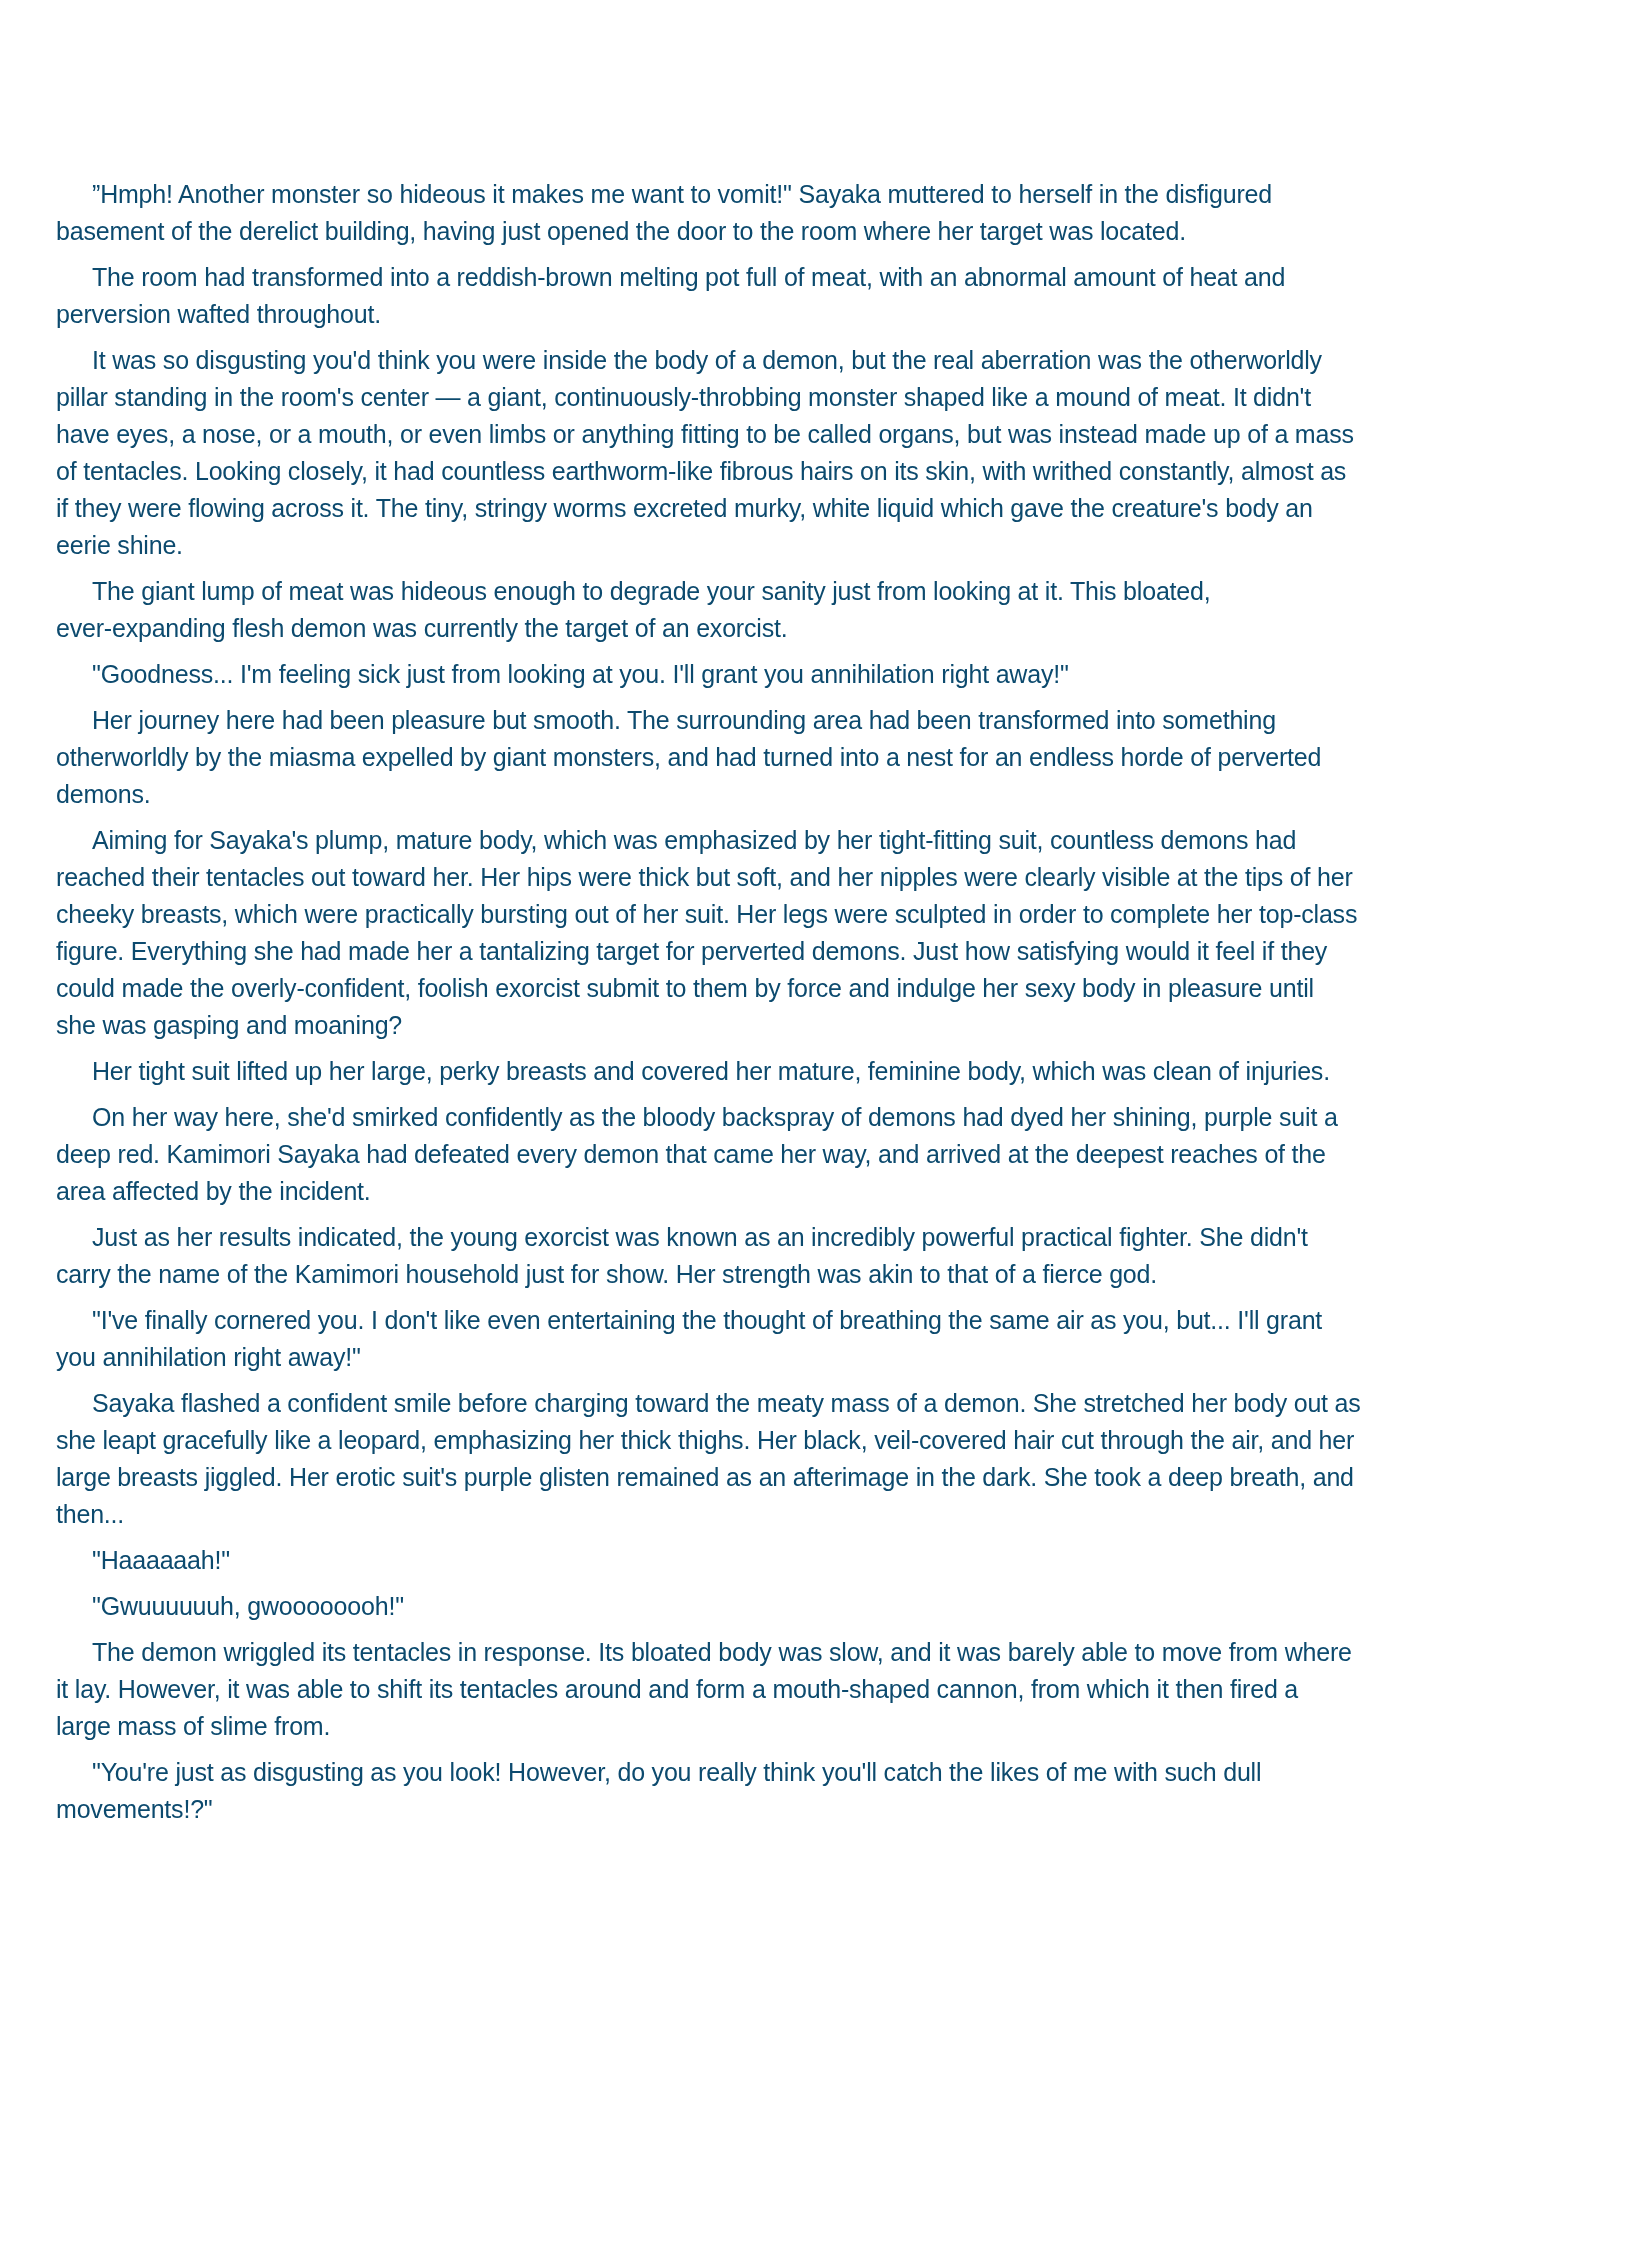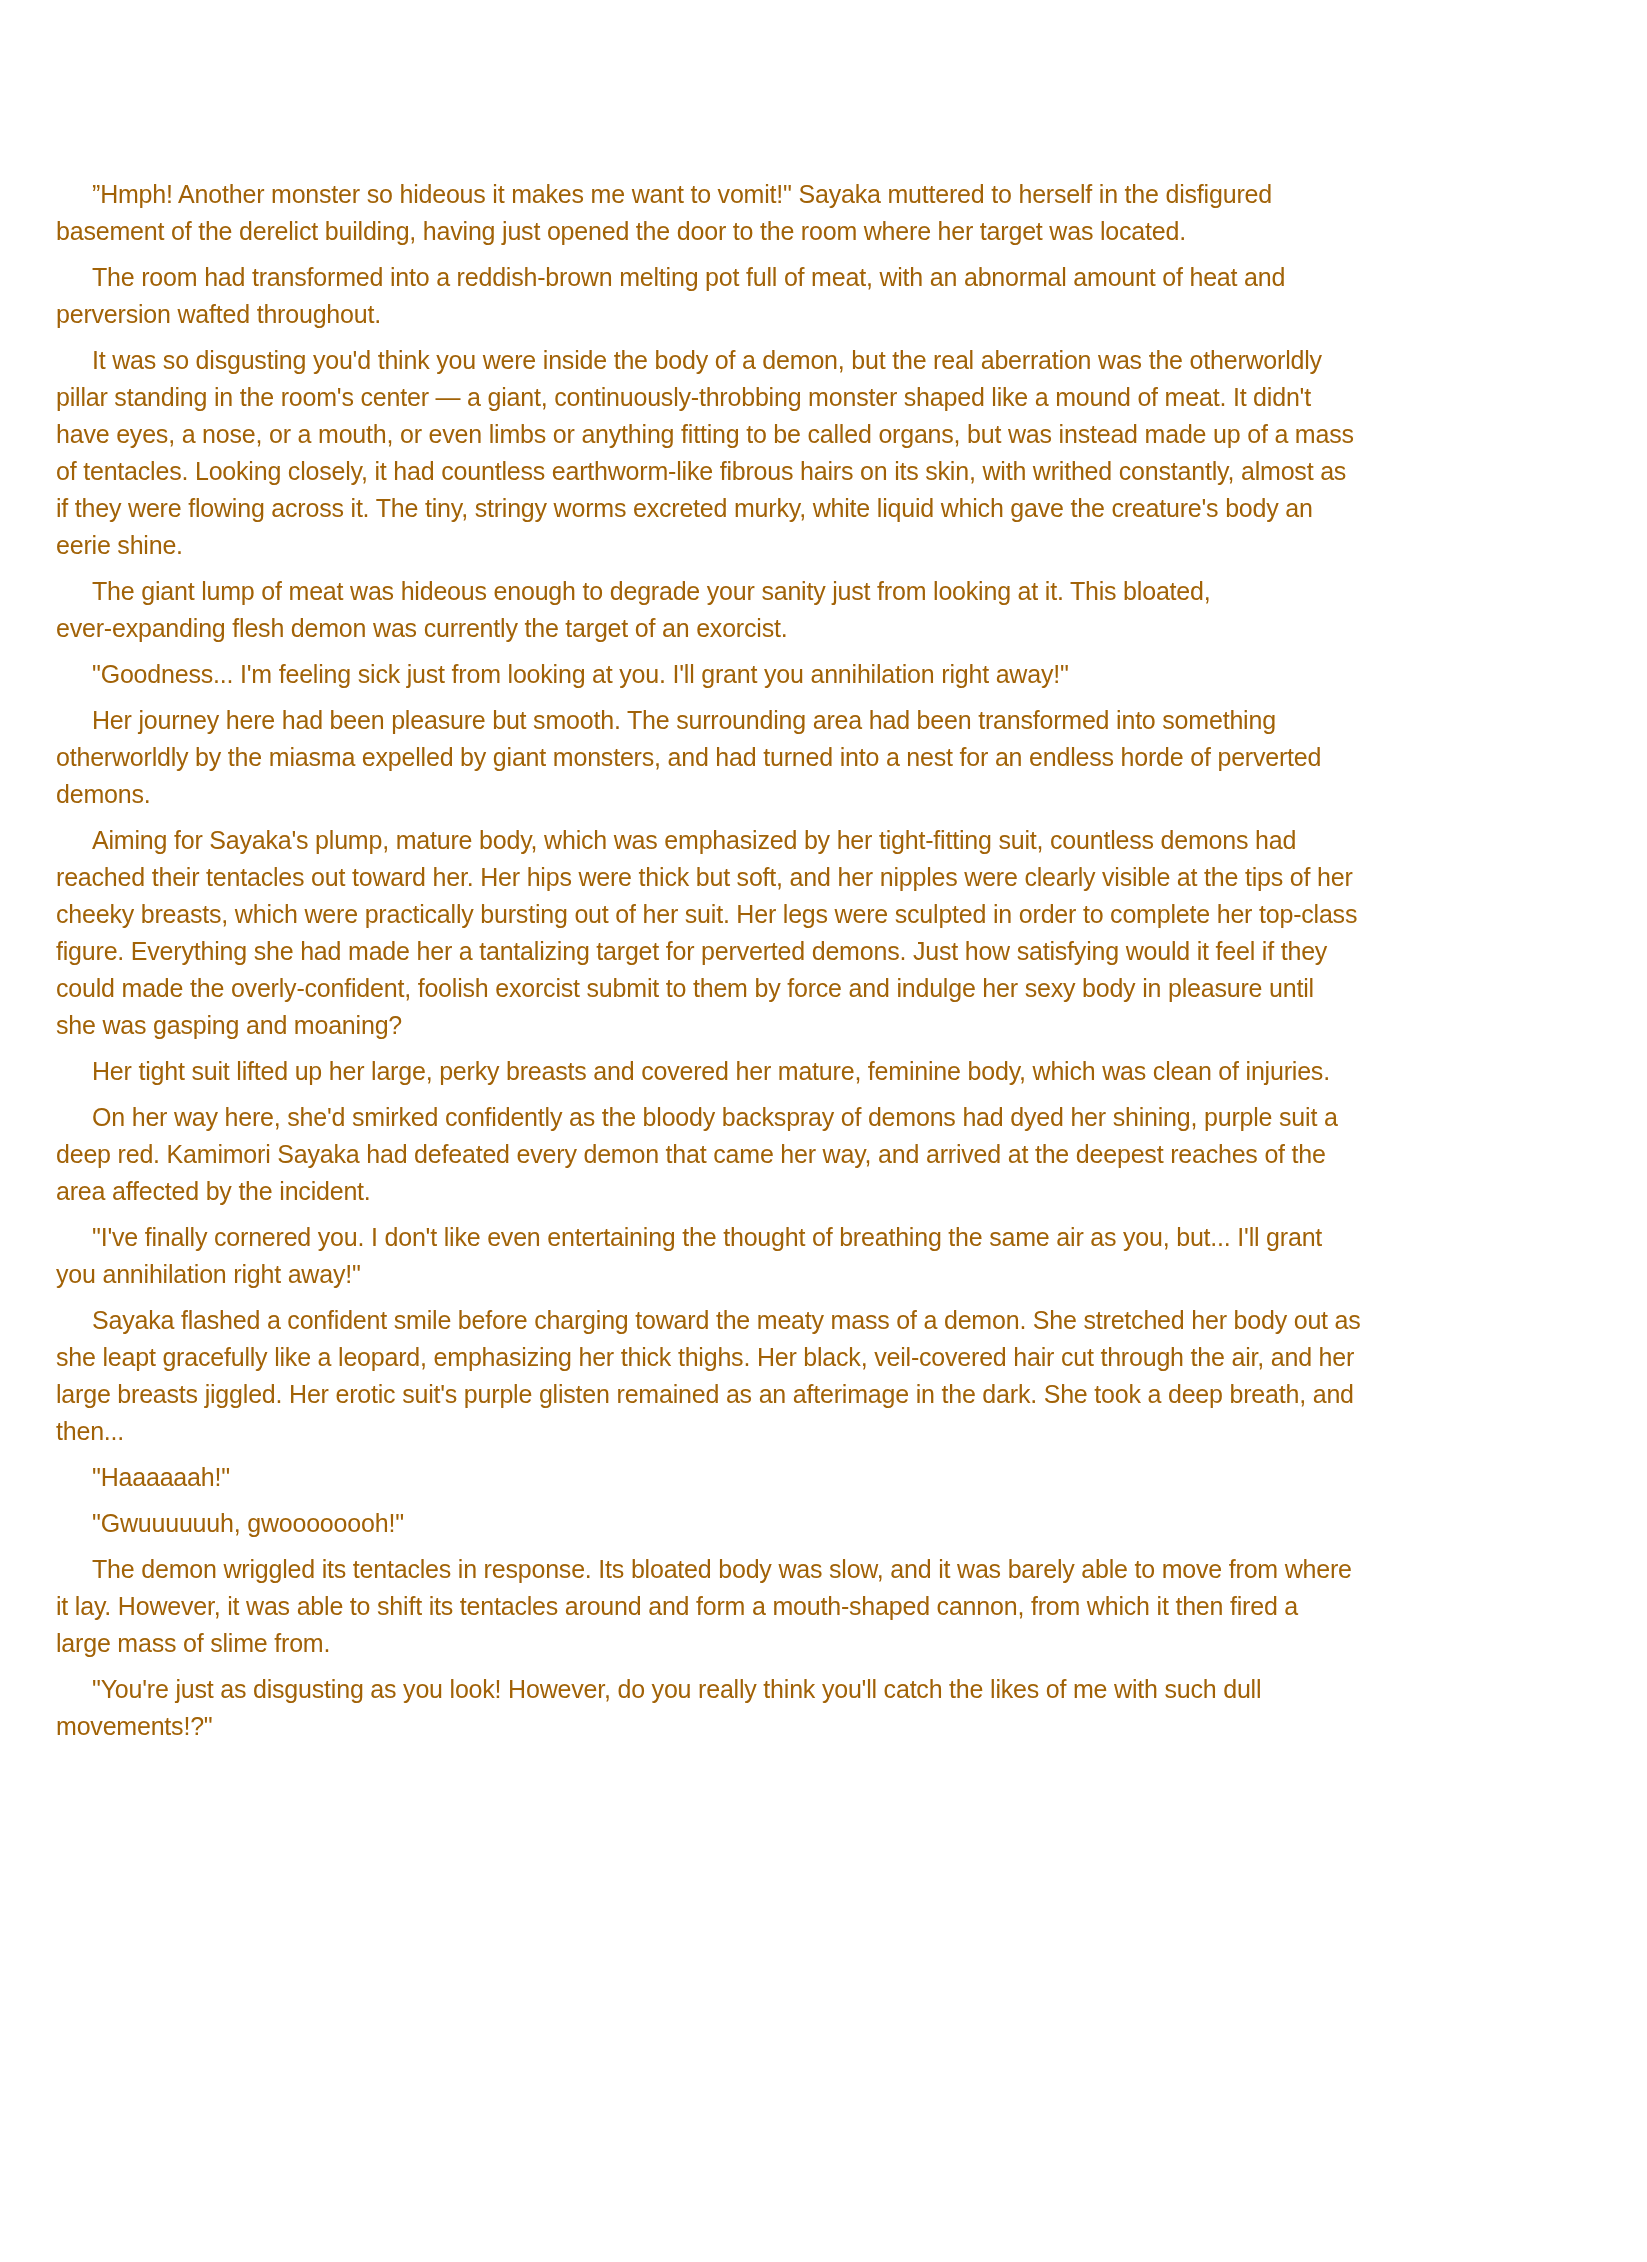--- a/index.html
+++ b/index.html
@@ -11,21 +11,21 @@
     width: 1647px;
     height: 2263px;
     position: relative;
     font-family: "Liberation Sans", sans-serif;
   }
   .page-text {
     position: absolute;
     left: 56px;
     top: 176px;
     width: 1571px;
-    color: #a16207;
+    color: #0c4a6e;
     font-size: 25px;
     line-height: 37px;
     letter-spacing: -0.2px;
   }
   .page-text p {
     margin: 0 0 9px 0;
     text-indent: 36px;
     white-space: pre-line;
   }
 </style>
@@ -52,20 +52,22 @@
   <p>Aiming for Sayaka's plump, mature body, which was emphasized by her tight-fitting suit, countless demons had
 reached their tentacles out toward her. Her hips were thick but soft, and her nipples were clearly visible at the tips of her
 cheeky breasts, which were practically bursting out of her suit. Her legs were sculpted in order to complete her top-class
 figure. Everything she had made her a tantalizing target for perverted demons. Just how satisfying would it feel if they
 could made the overly-confident, foolish exorcist submit to them by force and indulge her sexy body in pleasure until
 she was gasping and moaning?</p>
   <p>Her tight suit lifted up her large, perky breasts and covered her mature, feminine body, which was clean of injuries.</p>
   <p>On her way here, she'd smirked confidently as the bloody backspray of demons had dyed her shining, purple suit a
 deep red. Kamimori Sayaka had defeated every demon that came her way, and arrived at the deepest reaches of the
 area affected by the incident.</p>
+  <p>Just as her results indicated, the young exorcist was known as an incredibly powerful practical fighter. She didn't
+carry the name of the Kamimori household just for show. Her strength was akin to that of a fierce god.</p>
   <p>"I've finally cornered you. I don't like even entertaining the thought of breathing the same air as you, but... I'll grant
 you annihilation right away!"</p>
   <p>Sayaka flashed a confident smile before charging toward the meaty mass of a demon. She stretched her body out as
 she leapt gracefully like a leopard, emphasizing her thick thighs. Her black, veil-covered hair cut through the air, and her
 large breasts jiggled. Her erotic suit's purple glisten remained as an afterimage in the dark. She took a deep breath, and
 then...</p>
   <p>"Haaaaaah!"</p>
   <p>"Gwuuuuuuh, gwoooooooh!"</p>
   <p>The demon wriggled its tentacles in response. Its bloated body was slow, and it was barely able to move from where
 it lay. However, it was able to shift its tentacles around and form a mouth-shaped cannon, from which it then fired a

